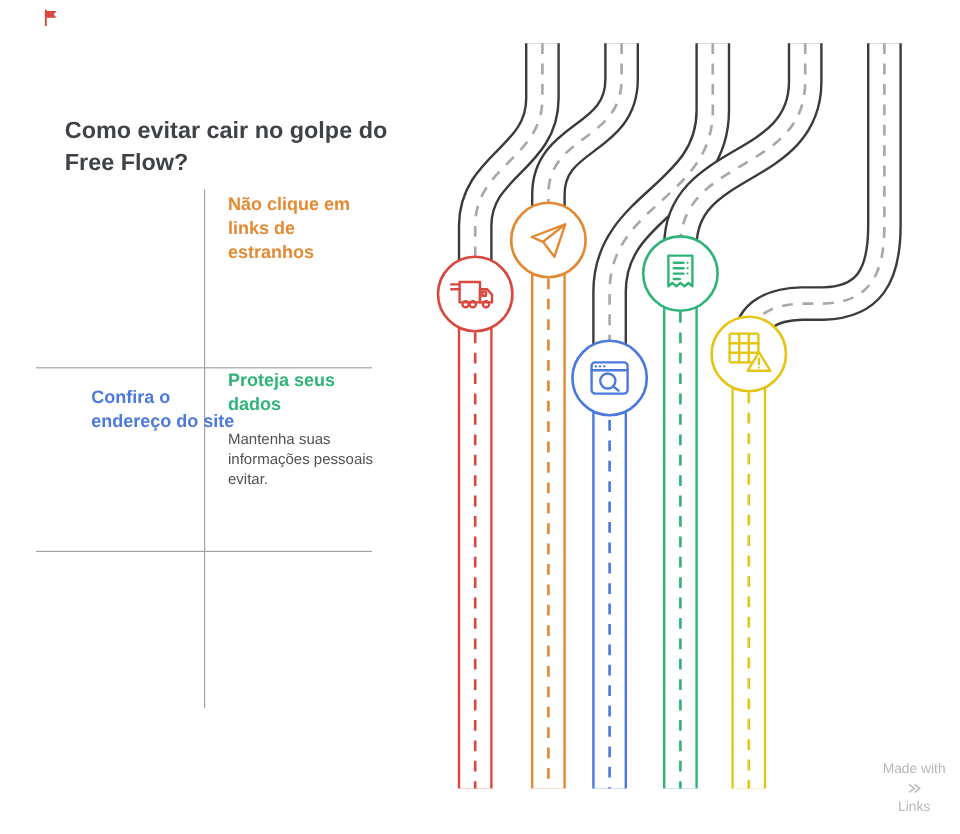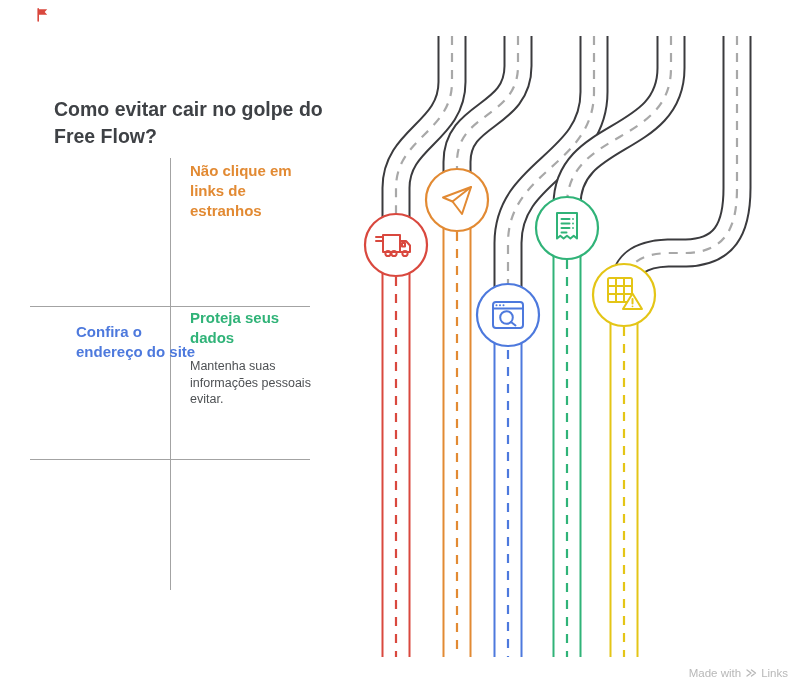--- a/index.html
+++ b/index.html
@@ -40,21 +40,21 @@
   .st-orange{stroke:var(--c-orange);}
   .st-blue{stroke:var(--c-blue);}   .fl-blue{fill:var(--c-blue);}
   .st-green{stroke:var(--c-green);} .fl-green{fill:var(--c-green);}
   .st-yellow{stroke:var(--c-yellow);}.fl-yellow{fill:var(--c-yellow);}
   .badge{fill:#ffffff;stroke-width:2.2;}
   .ic{fill:none;stroke-width:2;stroke-linecap:round;stroke-linejoin:round;}
   .ic-dot{stroke:none;}
   
   .credit{
     position:absolute;right:12px;bottom:16px;display:flex;align-items:center;gap:4px;
-    font-size:11.5px;color:var(--c-credit-text);text-decoration:none;cursor:pointer;
+    font-size:11.5px;color:var(--c-credit-text);text-decoration:none;cursor:pointer;flex-direction:column;
   }
 </style>
 </head>
 <body>
 
 <div class="canvas">
 
   <svg class="art" width="800" height="695" viewBox="0 0 800 695">
 
     <g>

